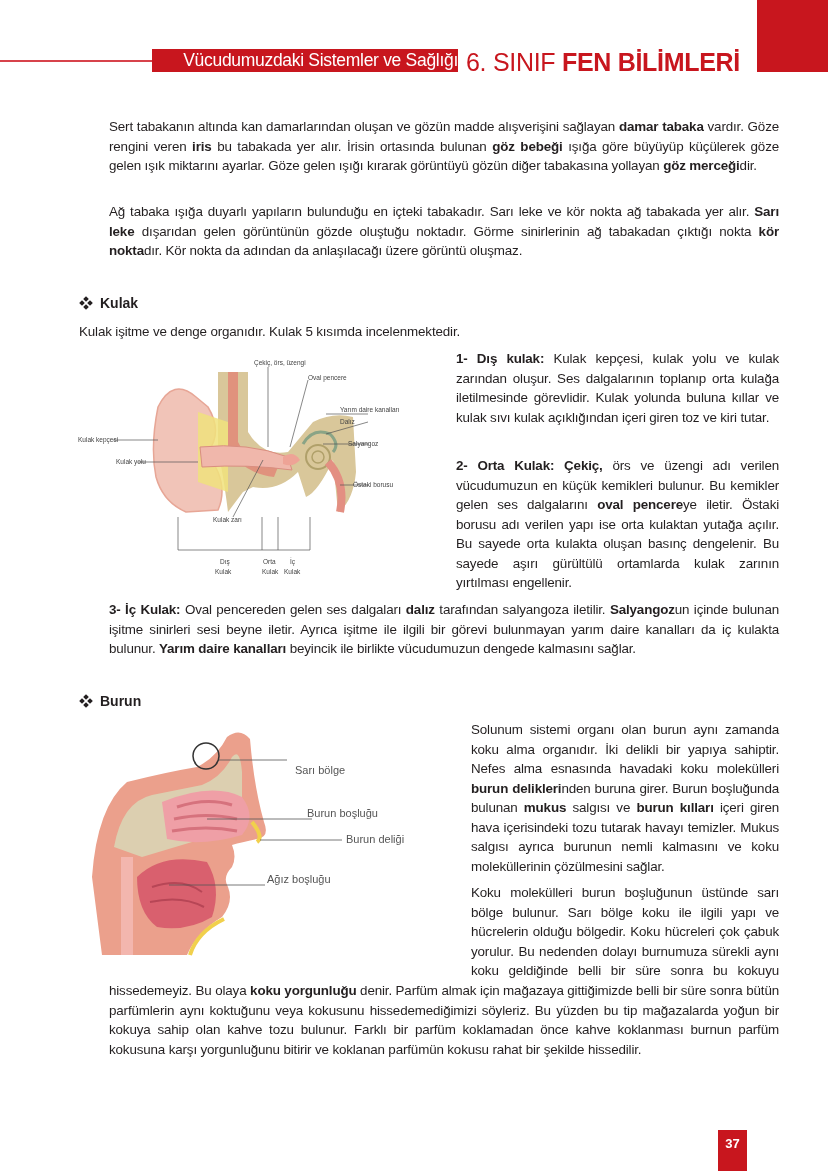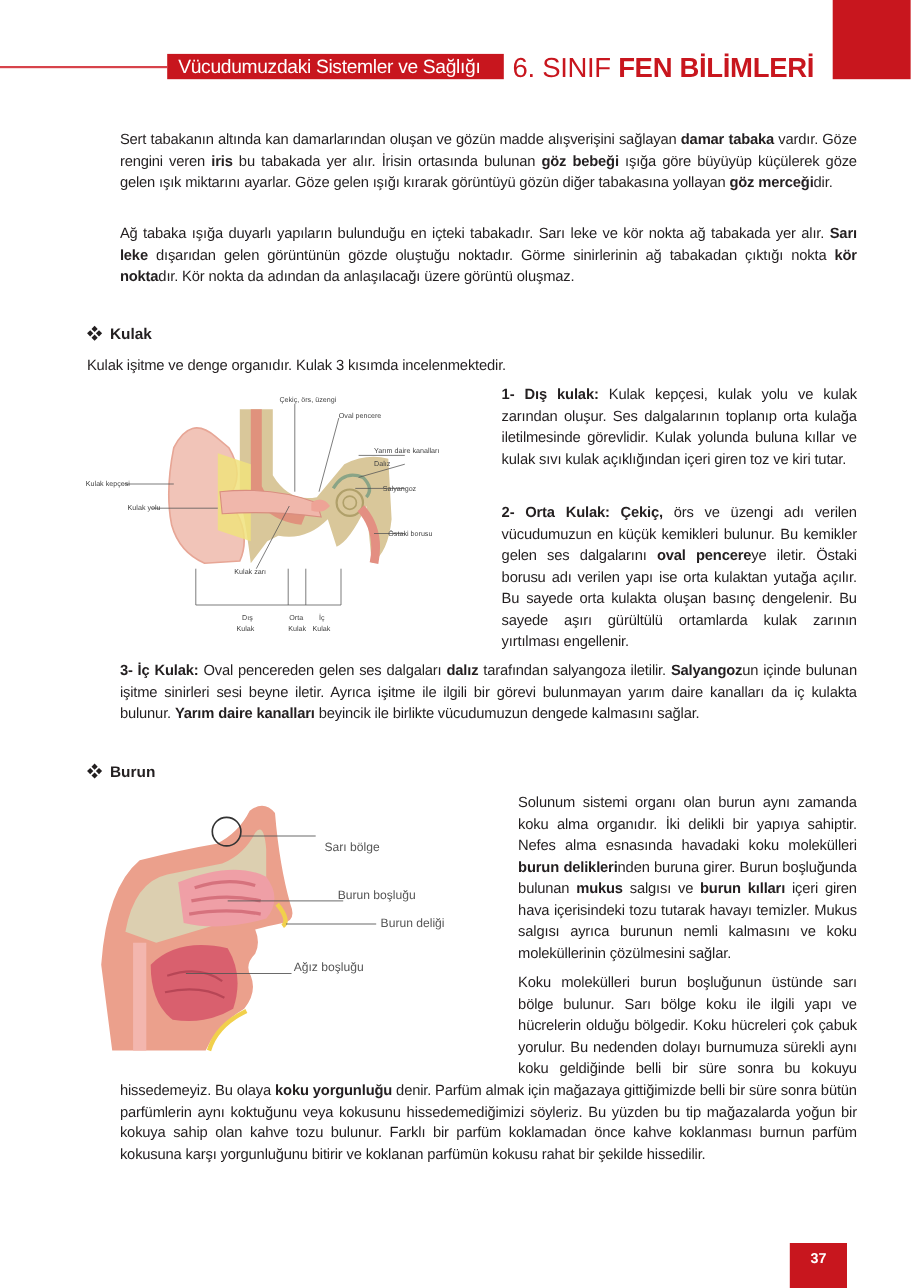--- a/index.html
+++ b/index.html
@@ -1,24 +1,24 @@
 <!DOCTYPE html>
 <html><head>
 <meta charset="utf-8">
 <style>
   html, body { margin:0; padding:0; background:#ffffff; }
   body { width:828px; height:1171px; position:relative; overflow:hidden;
          font-family:"Liberation Sans", sans-serif; color:#231f20; }
   .hdr-line { position:absolute; left:0; top:60px; width:152px; height:2px; background:#d7434b; }
   .hdr-box { position:absolute; left:152px; top:49px; width:306px; height:23px; background:#c8161e;
-             color:#fff; font-size:17.5px; line-height:23px; padding-left:10px; box-sizing:border-box; white-space:nowrap; letter-spacing:-0.3px; }
+             color:#fff; font-size:17.5px; line-height:23px; padding-left:10px; box-sizing:border-box; white-space:nowrap; letter-spacing:-0.3px;text-align:right; }
   .hdr-title { position:absolute; left:466px; top:45px; font-size:25px; line-height:34px; color:#c8161e; white-space:nowrap; letter-spacing:-0.3px;text-align:right;}
   .hdr-title b { font-weight:bold; }
   .corner { position:absolute; left:757px; top:0; width:71px; height:72px; background:#c8161e; }
-  .pg-box { position:absolute; left:718px; top:1130px; width:52px; height:41px; background:#c8161e; color:#fff;
+  .pg-box { position:absolute; left:718px; top:1130px; width:29px; height:41px; background:#c8161e; color:#fff;
             font-size:13px; font-weight:bold; text-align:center; line-height:28px; }
   .p { position:absolute; font-size:13.4px; line-height:19.5px; letter-spacing:-0.15px; }
   .p b { font-weight:bold; }
   .just { text-align:justify;margin-left:30px; }
   .head { position:absolute; font-size:14px; font-weight:bold; display:flex; align-items:center; gap:8px; }
   .diamond { display:inline-block; width:12px; height:12px; position:relative; }
   .diamond i { position:absolute; width:4px; height:4px; background:#231f20; transform:rotate(45deg); }
   .fig { position:absolute; }
   .fig text { font-family:"Liberation Sans", sans-serif; }
 </style>
@@ -36,21 +36,21 @@
 
 <div class="head" style="left:80px; top:295px;">
   <span class="diamond">
       <i style="left:4px;top:0"></i>
       <i style="left:0;top:4px"></i>
       <i style="left:8px;top:4px"></i>
       <i style="left:4px;top:8px"></i>
     </span>
   <span>Kulak</span>
 </div>
-<div class="p" style="left:79px; top:322px; width:670px;">Kulak işitme ve denge organıdır. Kulak 3 kısımda incelenmektedir.</div>
+<div class="p" style="left:79px; top:322px; width:670px;">Kulak işitme ve denge organıdır. Kulak 5 kısımda incelenmektedir.</div>
 
 <svg class="fig" style="left:78px; top:352px;" width="340" height="235" viewBox="0 0 340 235">
   <path d="M140 20 L170 20 L170 80 Q185 105 210 100 L235 70 Q255 60 275 65 L278 120 Q275 150 260 160 L255 108 Q240 140 228 145 L220 120 Q200 140 175 135 L165 140 L150 160 Q145 120 140 100 Z" fill="#d9c79a"></path>
   <path d="M150 20 L160 20 L160 90 Q170 112 200 115 L196 125 Q165 122 150 95 Z" fill="#e0927d"></path>
   <path d="M118 45 Q95 25 80 55 Q72 95 78 125 Q85 150 108 160 L140 158 Q148 140 140 120 L130 100 Q145 80 130 55 Z" fill="#f1c4b8" stroke="#e7a696" stroke-width="1.5"></path>
   <path d="M120 60 L150 70 L150 140 L120 130 Z" fill="#f0e27c" opacity="0.85"></path>
   <path d="M122 95 Q170 90 210 105 L214 118 Q170 112 124 115 Z" fill="#f0b7ab" stroke="#d98e80" stroke-width="1"></path>
   <circle cx="240" cy="105" r="12" fill="none" stroke="#b0a06a" stroke-width="2"></circle>
   <circle cx="240" cy="105" r="6" fill="none" stroke="#b0a06a" stroke-width="1.5"></circle>
   <path d="M225 92 Q235 75 252 82 Q262 92 255 100" fill="none" stroke="#8aa486" stroke-width="3"></path>

